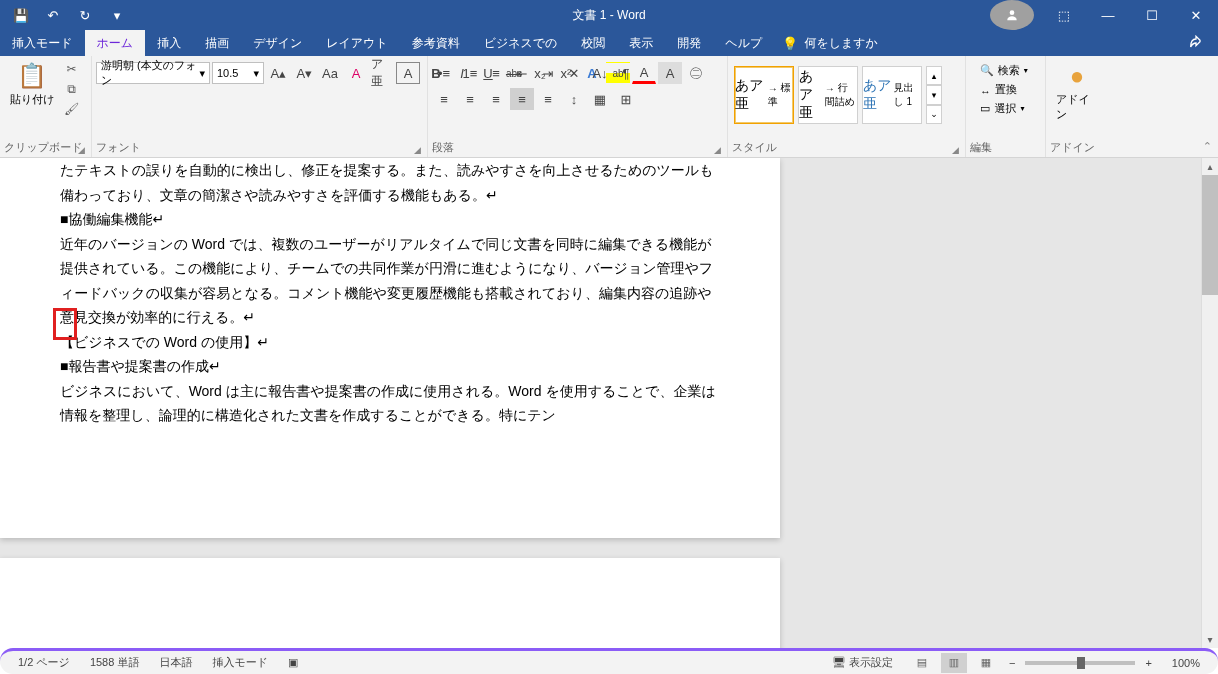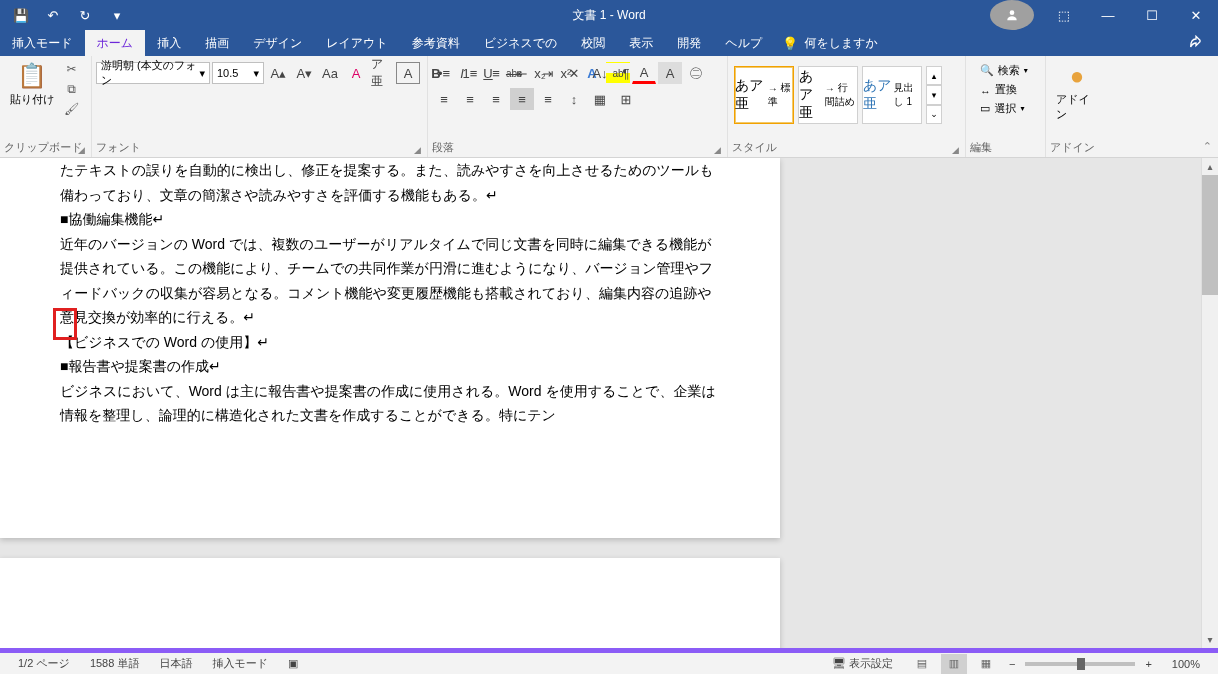--- a/index.html
+++ b/index.html
@@ -56,21 +56,21 @@
 .scrollbar .thumb { position: absolute; top: 0; width: 100%; height: 120px; background: #c0c0c0; }
 .pages { width: 780px; }
 .page { background: #fff; box-shadow: 0 2px 6px rgba(0,0,0,.2); margin-bottom: 20px; padding: 0 60px 40px 60px; position: relative; }
 .page.first { padding-top: 0; min-height: 380px; }
 .page.second { height: 100px; }
 .doc-text { font-family: "Yu Mincho", "MS Mincho", serif; font-size: 14px; line-height: 1.75; color: #000; }
 .doc-text p { margin: 0; }
 .red-mark { position: absolute; border: 3px solid #e02020; width: 24px; height: 32px; }
 
 
-.statusbar { height: 26px; background: #f3f3f3; border-top: 5px solid #8b5cf6; display: flex; align-items: center; font-size: 11px; color: #444; padding: 8px 8px; }
+.statusbar { height: 26px; background: #f3f3f3; border-top: 3px solid #8b5cf6; display: flex; align-items: center; font-size: 11px; color: #444; padding: 8px 8px; border-radius: 13px; }
 .statusbar .seg { padding: 0 10px; cursor: pointer; }
 .statusbar .right { margin-left: auto; display: flex; align-items: center; gap: 6px; }
 .view-btn { width: 26px; height: 20px; border: 1px solid transparent; display: flex; align-items: center; justify-content: center; cursor: pointer; color: #666; }
 .view-btn.active { background: #d0d0d0; }
 .zoom-slider { width: 110px; height: 4px; background: #c0c0c0; position: relative; }
 .zoom-slider .handle { position: absolute; top: -4px; left: 52px; width: 8px; height: 12px; background: #666; }
 </style>
 </head>
 <body>
 

